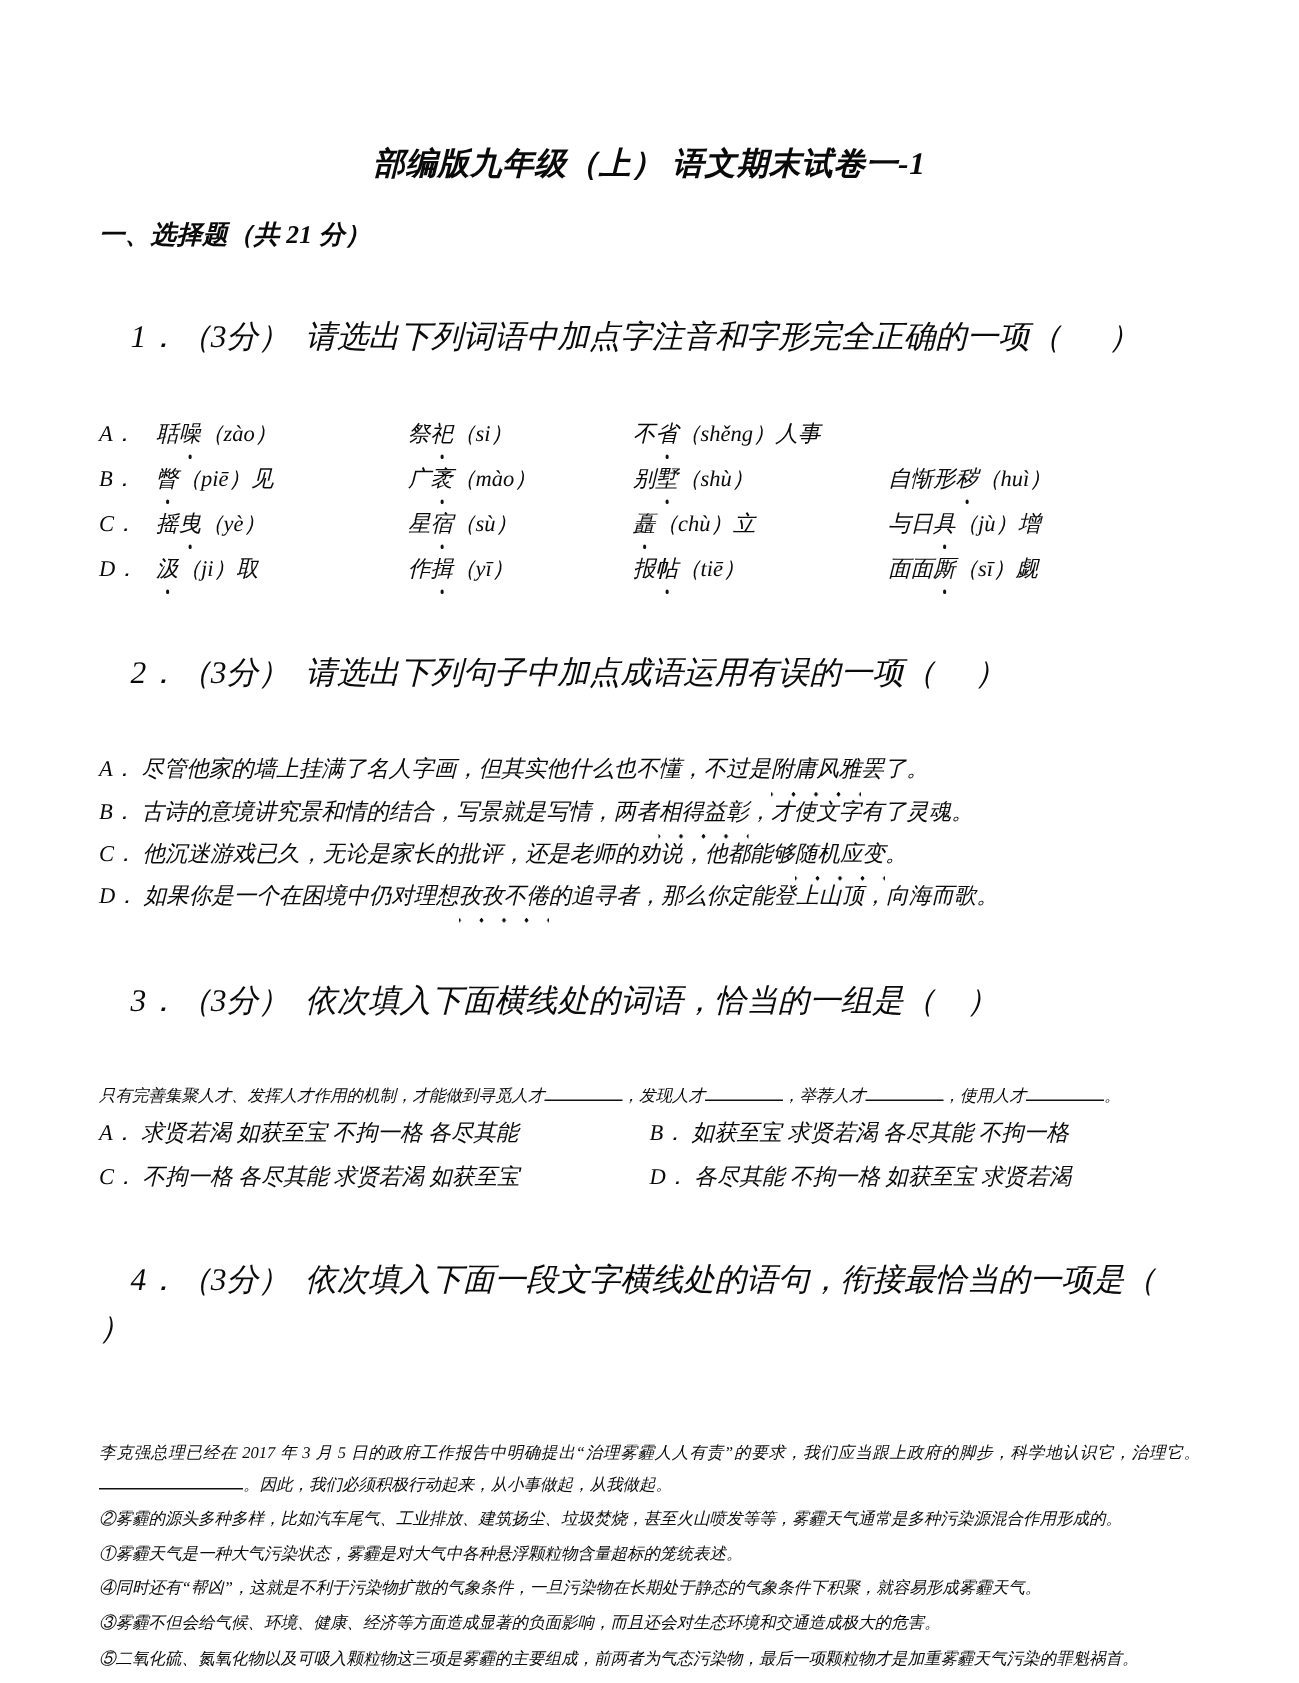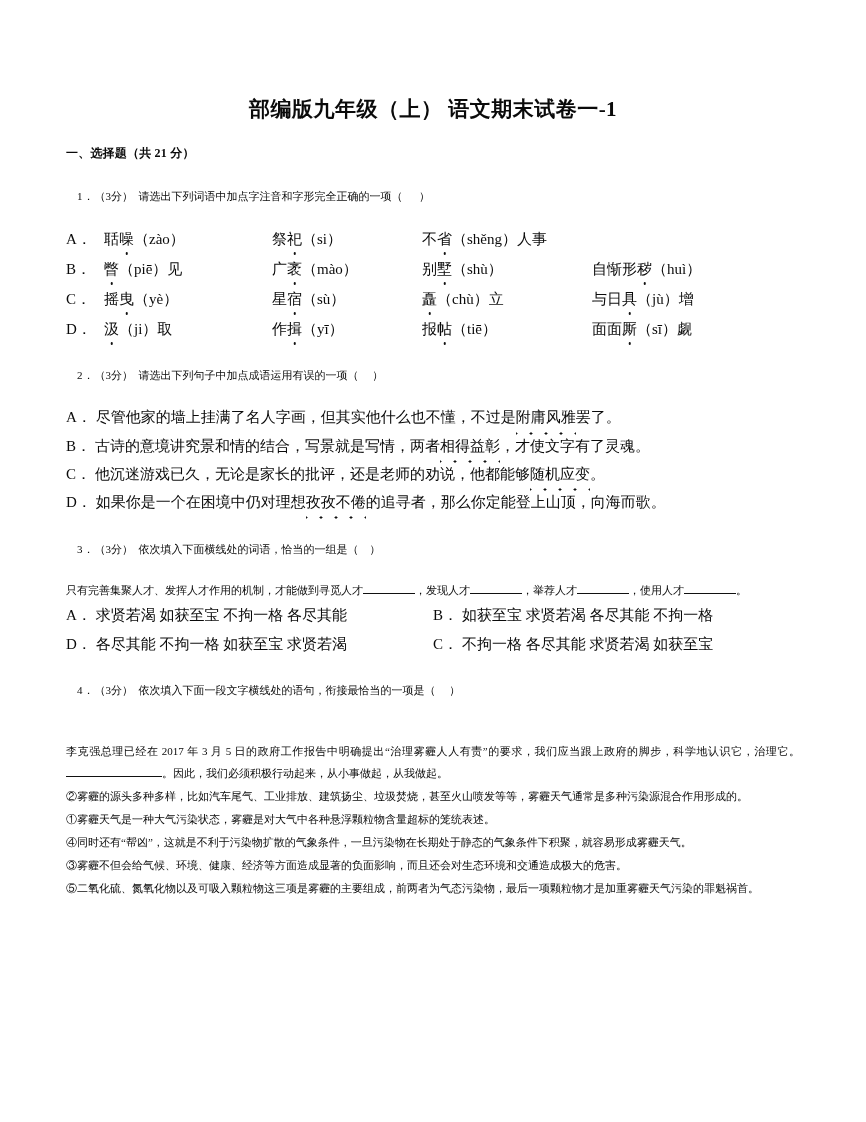--- a/index.html
+++ b/index.html
@@ -13,37 +13,38 @@
     font-family: "Liberation Serif", "DejaVu Serif", serif;
     color: #0a0a0a;
     position: relative;
     overflow: hidden;
   }
   .page {
     box-sizing: border-box;
     width: 866px;
     height: 1122px;
     padding: 96px 66px 20px 66px;
+    font-style: italic;
   }
   .doc-title {
     text-align: center;
     font-size: 21px;
     font-weight: bold;
     letter-spacing: 0.5px;
     margin: 0 0 22px 0;
     line-height: 1.3;
   }
   .section-head {
-    font-size: 12px;
+    font-size: 17px;
     font-weight: bold;
     margin: 0 0 9px 0;
     letter-spacing: 0.2px;
   }
   .q-stem {
-    font-size: 11px;
+    font-size: 21px;
     line-height: 1.5;
     margin: 0 0 6px 0;
     white-space: pre-wrap;
   }
   .q-stem .num { letter-spacing: 0.5px; }
   .opt-row {
     font-size: 15px;
     line-height: 1.55;
     margin: 0 0 5px 0;
     display: flex;
@@ -206,24 +207,24 @@
     <div>
       <span class="opt-label">A．</span><span>求贤若渴  如获至宝  不拘一格  各尽其能</span>
     </div>
     <div>
       <span class="opt-label">B．</span><span>如获至宝  求贤若渴  各尽其能  不拘一格</span>
     </div>
   </div>
 
   <div class="two-col">
     <div>
+      <span class="opt-label">C．</span><span>不拘一格  各尽其能  求贤若渴  如获至宝</span>
+    </div>
+    <div>
       <span class="opt-label">D．</span><span>各尽其能  不拘一格  如获至宝  求贤若渴</span>
-    </div>
-    <div>
-      <span class="opt-label">C．</span><span>不拘一格  各尽其能  求贤若渴  如获至宝</span>
     </div>
   </div>
 
   <div class="q-stem blk">
     <span class="num">4．</span><span>（3分）</span>&nbsp; <span>依次填入下面一段文字横线处的语句，衔接最恰当的一项是（     ）</span>
   </div>
 
   <div class="para q4-block">
     <span>李克强总理已经在 2017 年 3 月 5 日的政府工作报告中明确提出“治理雾霾人人有责”的要求，我们应当跟上政府的脚步，科学地认识它，治理它。</span><span class="blank-line bl-lg"></span><span>。因此，我们必须积极行动起来，从小事做起，从我做起。</span>
   </div>

